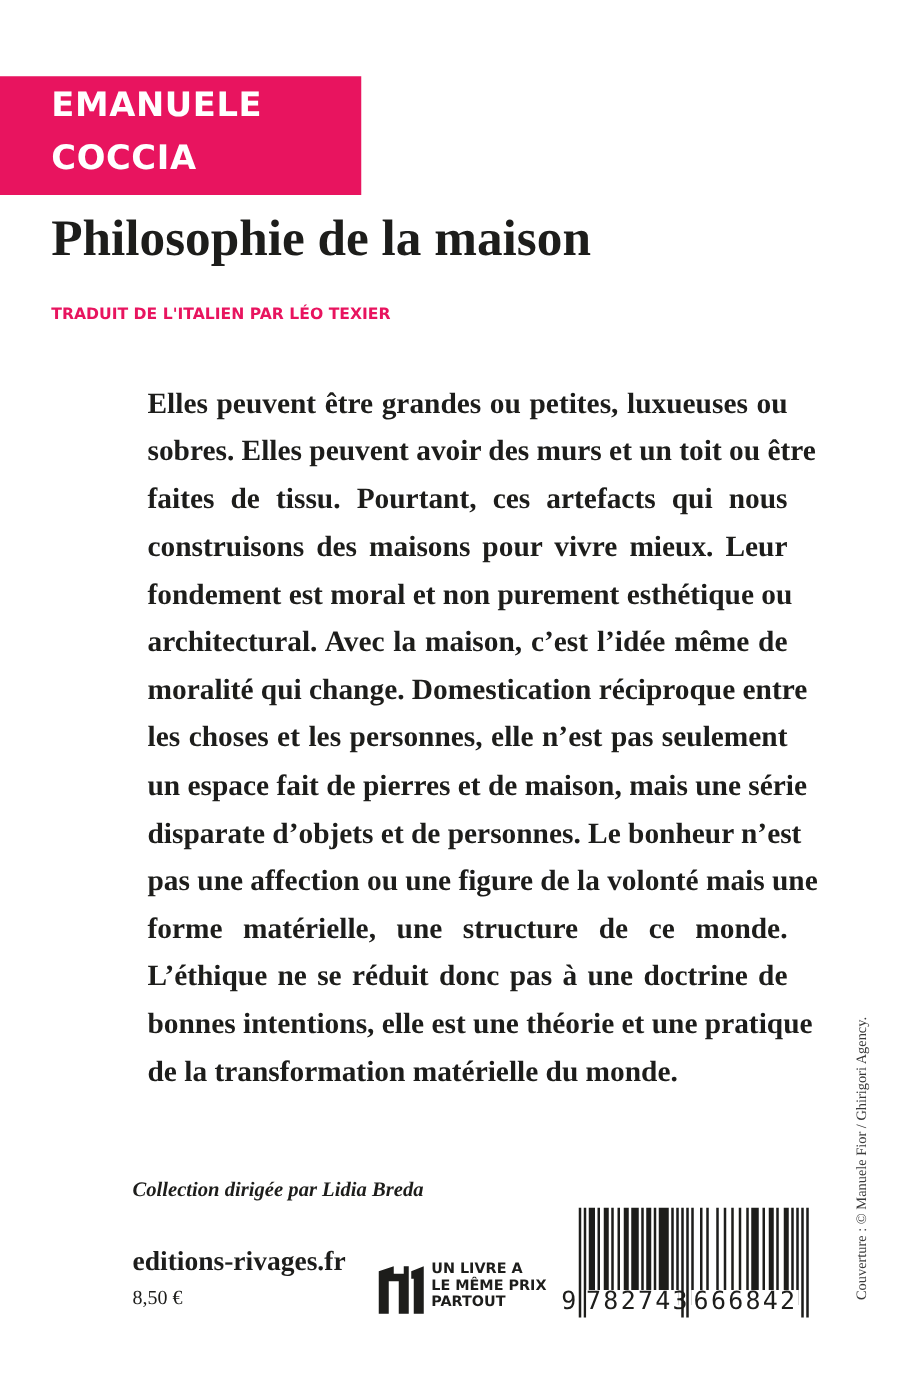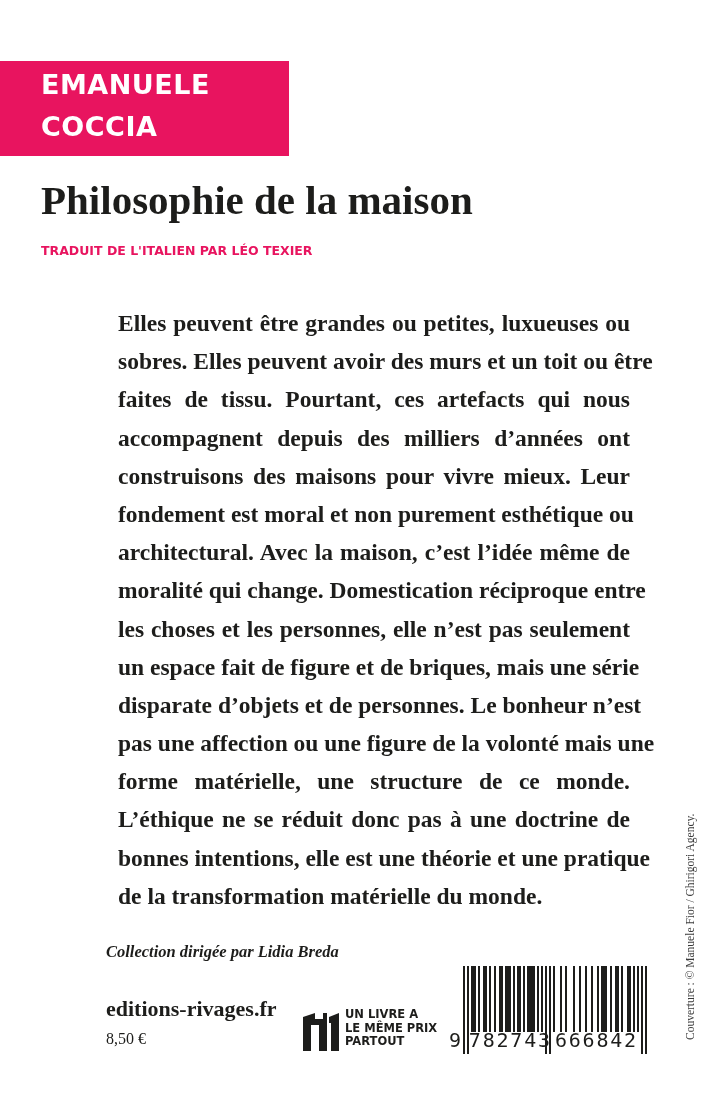--- a/index.html
+++ b/index.html
@@ -32,21 +32,21 @@
       font-size: 27px;
       letter-spacing: 0.5px;
       line-height: 1;
     }
     .author-line.first { top: 10px; }
     .author-line.second { top: 52px; }
 
     .title {
       position: absolute;
       left: 41px;
-      top: 180px;
+      top: 170px;
       font-family: "Liberation Serif", "DejaVu Serif", serif;
       font-weight: bold;
       font-size: 41px;
       line-height: 1;
       color: #1d1d1b;
       white-space: nowrap;
     }
     .translator {
       position: absolute;
       left: 41px;
@@ -175,27 +175,26 @@
 </div>
 
 <div class="title">Philosophie de la maison</div>
 
 <div class="translator">TRADUIT DE L'ITALIEN PAR LÉO TEXIER</div>
 
 <div class="blurb">
   <span class="blurb-line">Elles peuvent être grandes ou petites, luxueuses ou</span>
   <span class="blurb-line">sobres. Elles peuvent avoir des murs et un toit ou être</span>
   <span class="blurb-line">faites de tissu. Pourtant, ces artefacts qui nous</span>
-  <span class="blurb-line">accompagnent depuis des milliers d’années ont</span>
   <span class="blurb-line">construisons des maisons pour vivre mieux. Leur</span>
   <span class="blurb-line">fondement est moral et non purement esthétique ou</span>
   <span class="blurb-line">architectural. Avec la maison, c’est l’idée même de</span>
   <span class="blurb-line">moralité qui change. Domestication réciproque entre</span>
   <span class="blurb-line">les choses et les personnes, elle n’est pas seulement</span>
-  <span class="blurb-line">un espace fait de figure et de briques, mais une série</span>
+  <span class="blurb-line">un espace fait de pierres et de maison, mais une série</span>
   <span class="blurb-line">disparate d’objets et de personnes. Le bonheur n’est</span>
   <span class="blurb-line">pas une affection ou une figure de la volonté mais une</span>
   <span class="blurb-line">forme matérielle, une structure de ce monde.</span>
   <span class="blurb-line">L’éthique ne se réduit donc pas à une doctrine de</span>
   <span class="blurb-line">bonnes intentions, elle est une théorie et une pratique</span>
   <span class="blurb-line last">de la transformation matérielle du monde.</span>
 </div>
 
 <div class="collection">Collection dirigée par Lidia Breda</div>
 

